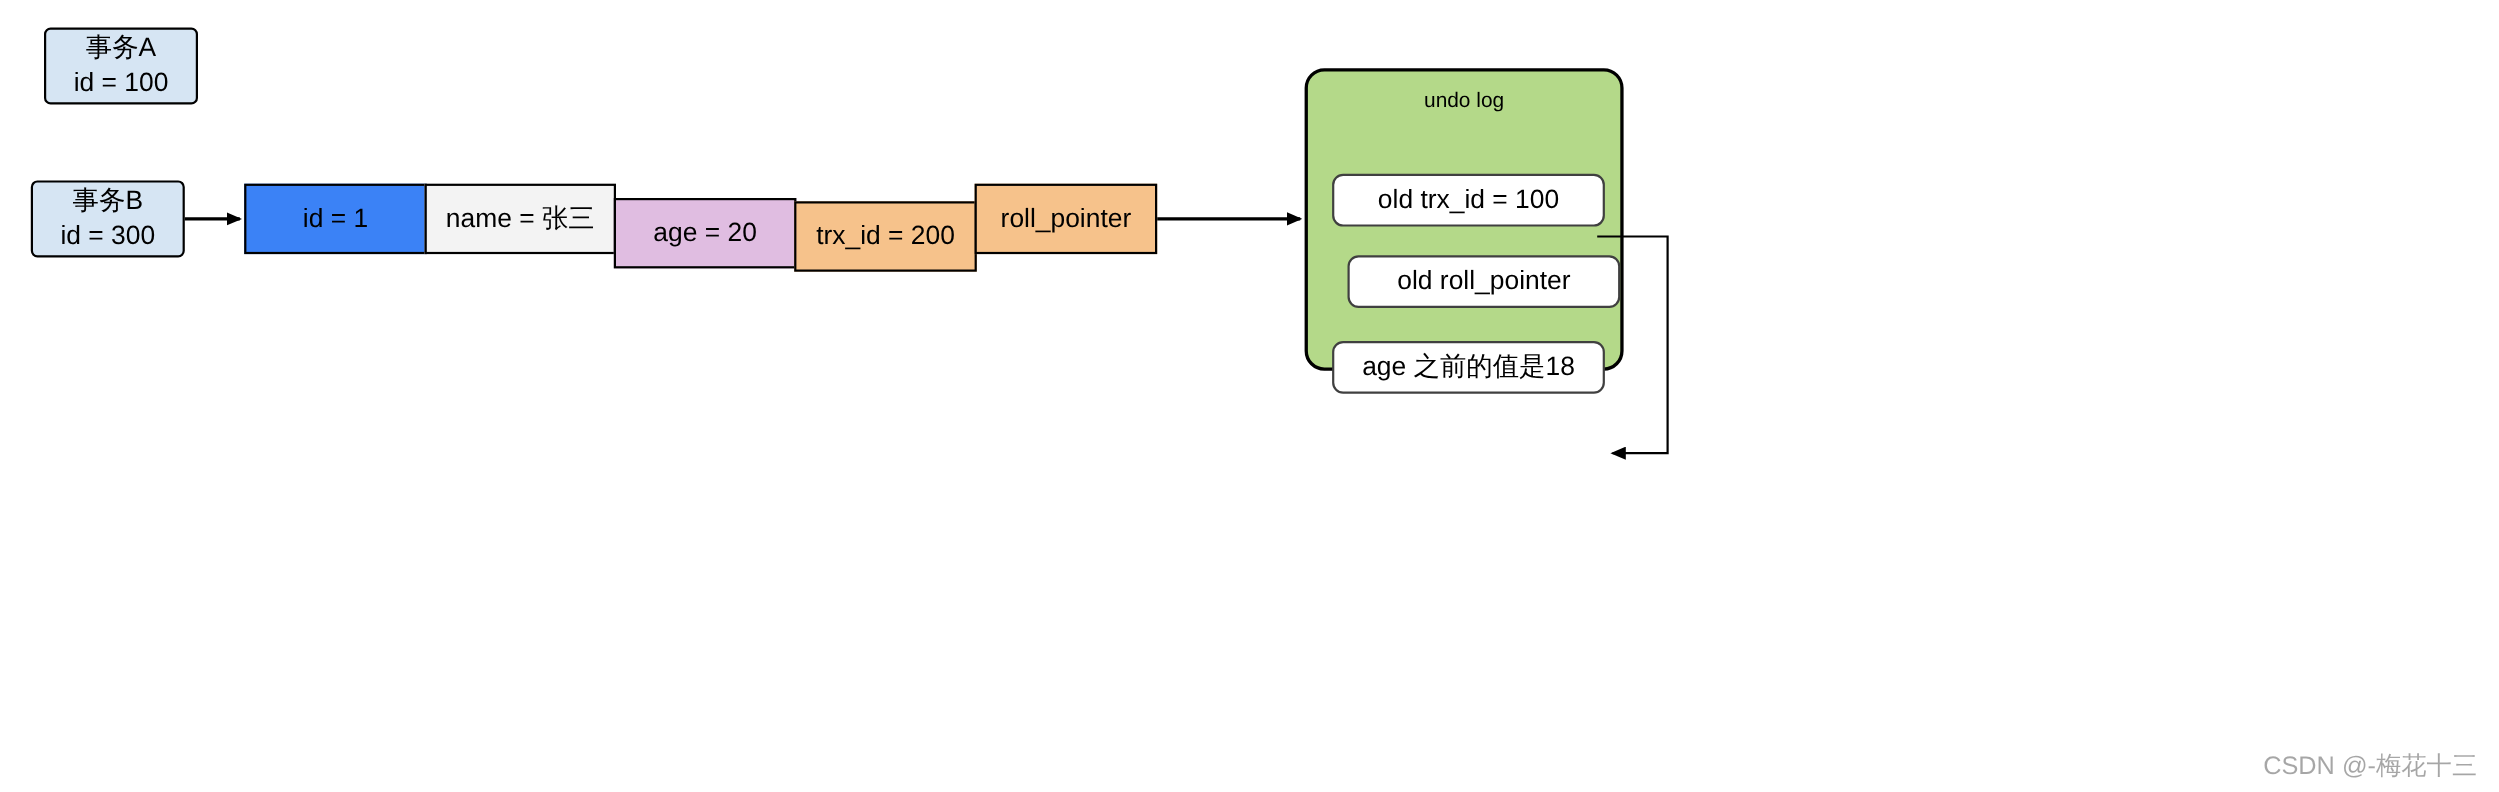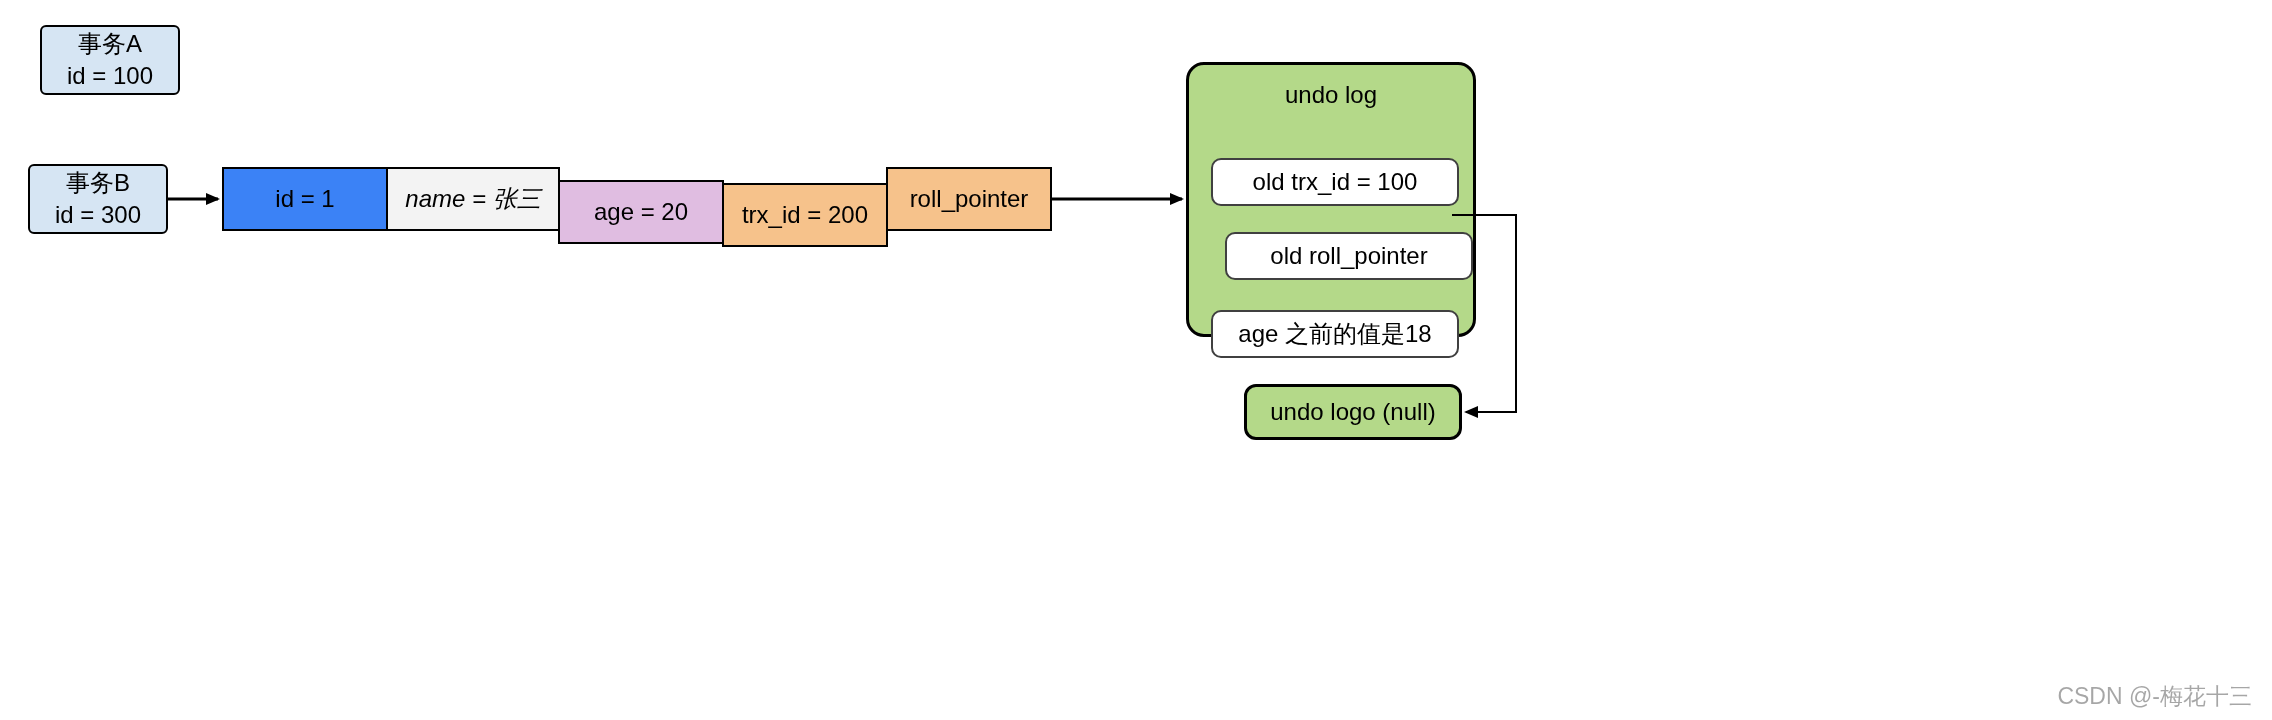--- a/index.html
+++ b/index.html
@@ -29,34 +29,34 @@
   }
   .txbox {
     border: 2px solid #000;
     background: #d6e5f3;
     border-radius: 6px;
   }
   .row-cell {
     border: 2px solid #000;
   }
   .row-id    { background: #3b82f6; }
-  .row-name  { background: #f3f3f3; font-style: italic; }
+  .row-name  { background: #f3f3f3; }
   .row-age   { background: #e0bde1; }
   .row-trx   { background: #f6c28b; margin-top: 16px; }
   .row-roll  { background: #f6c28b; }
   .undo-container {
     border: 3px solid #000;
     background: #b4d989;
     border-radius: 18px;
   }
   .undo-title {
     position: absolute;
     width: 100%;
     text-align: center;
-    font-size: 24px;
+    font-size: 19px;
   }
   .undo-item {
     position: absolute;
     border: 2px solid #404040;
     background: #ffffff;
     border-radius: 10px;
     display: flex;
     align-items: center;
     justify-content: center;
     font-size: 24px;
@@ -102,21 +102,20 @@
 
   <div class="box row-cell row-roll" style="left:886px; top:167px; width:166px; height:64px;">roll_pointer</div>
 
   <div class="box undo-container" style="left:1186px; top:62px; width:290px; height:275px; display:block;">
       <div class="undo-title" style="top:14px;">undo log</div>
       <div class="undo-item" style="left:22px; top:56px;  width:244px; height:44px;">old trx_id = 100</div>
       <div class="undo-item" style="left:36px; top:130px; width:244px; height:44px;">old roll_pointer</div>
       <div class="undo-item" style="left:22px; top:208px; width:244px; height:44px;">age 之前的值是18</div>
   </div>
 
-  <div class="box undo-null" style="left:1244px; top:384px; width:218px; height:56px;">undo logo (null)</div>
 
   <svg class="arrows">
     <defs>
       <marker id="arrowhead" markerWidth="14" markerHeight="12" refX="12" refY="6" orient="auto" markerUnits="userSpaceOnUse">
         <path d="M0,0 L14,6 L0,12 Z" fill="#000"></path>
       </marker>
     </defs>
 
     <line x1="168" y1="199" x2="218" y2="199" stroke="#000" stroke-width="3" marker-end="url(#arrowhead)"></line>
 

